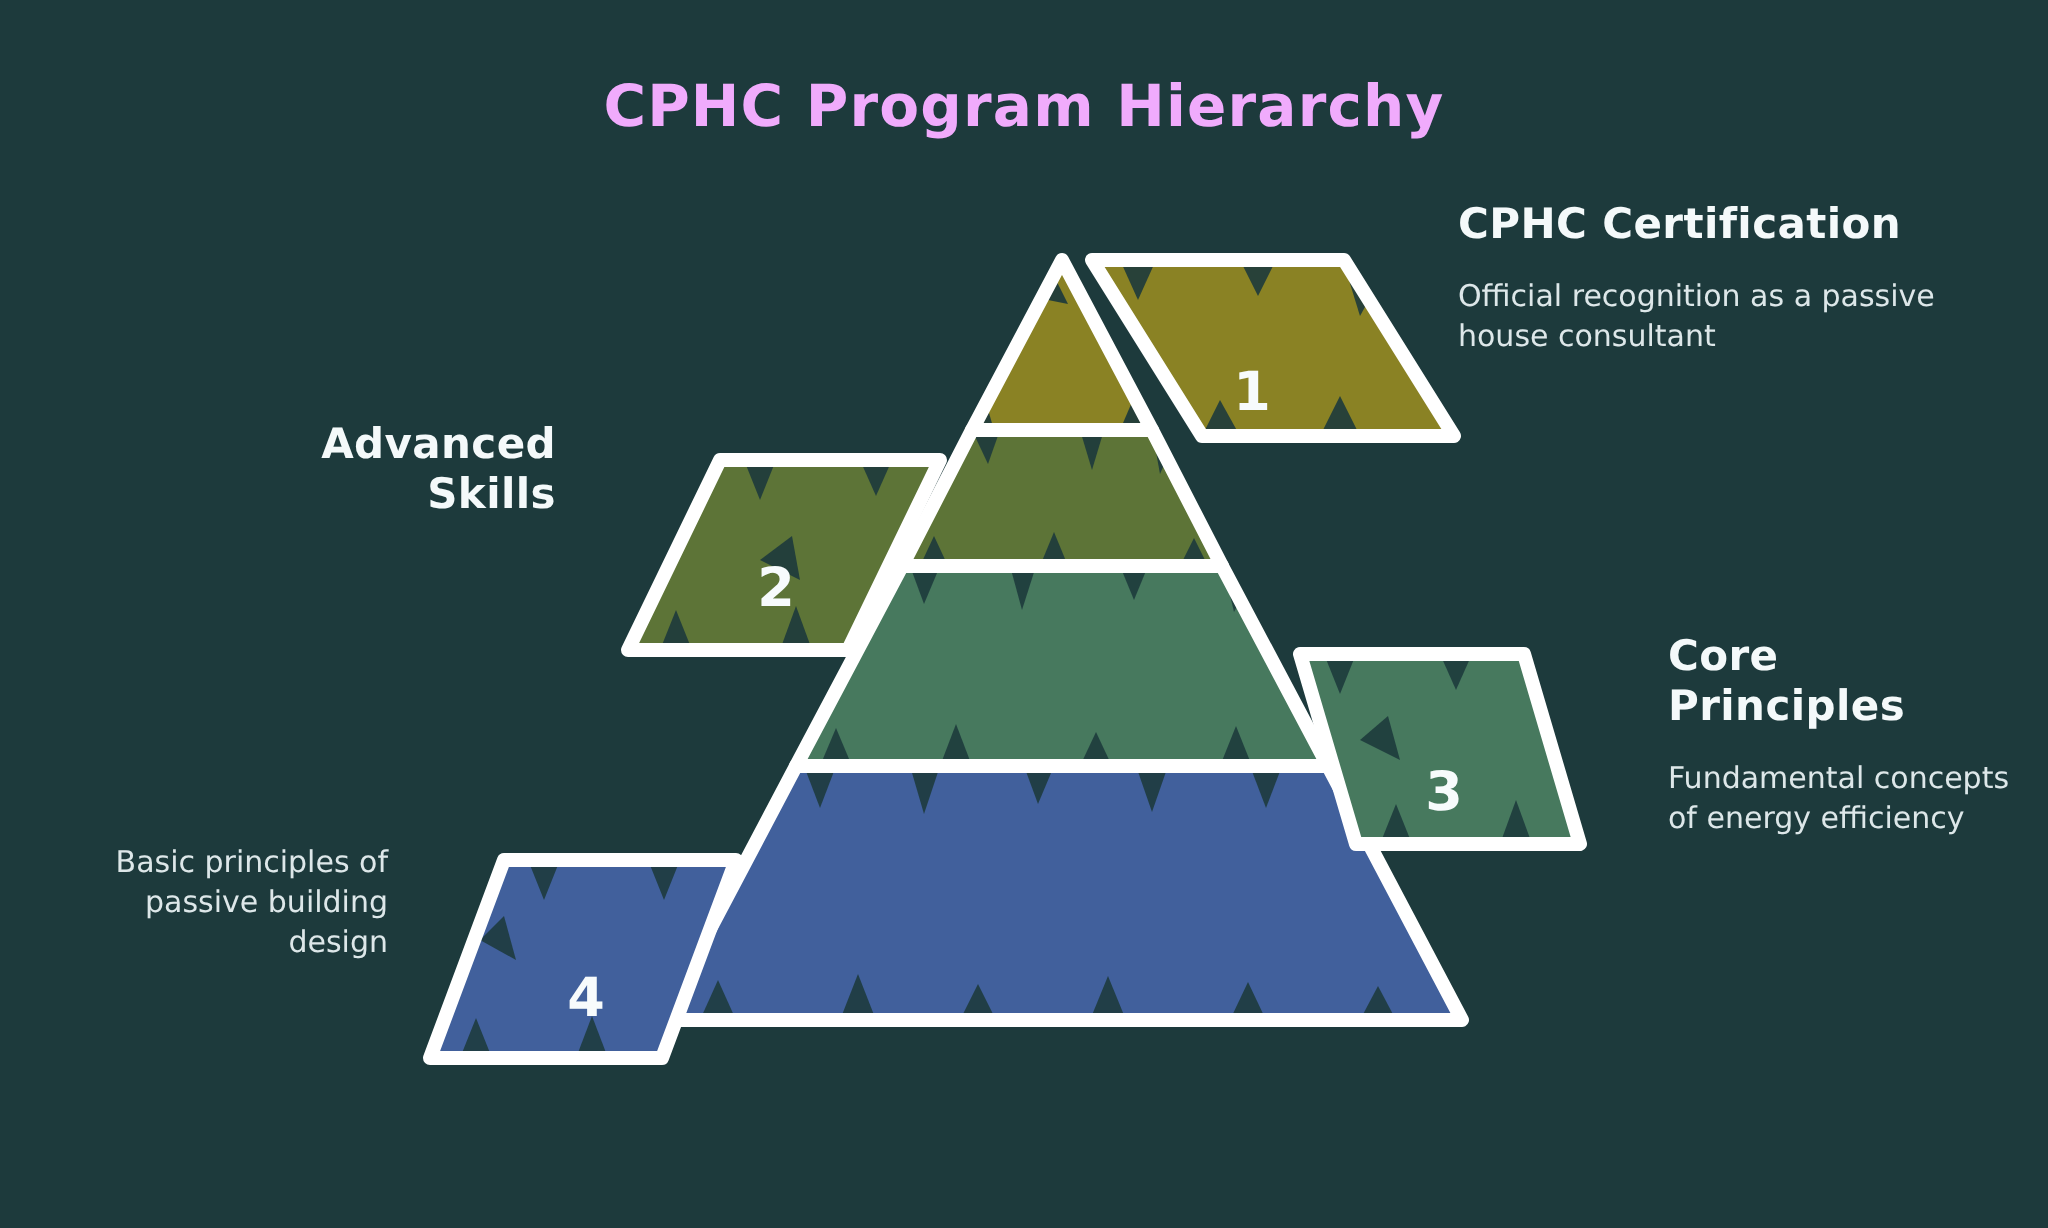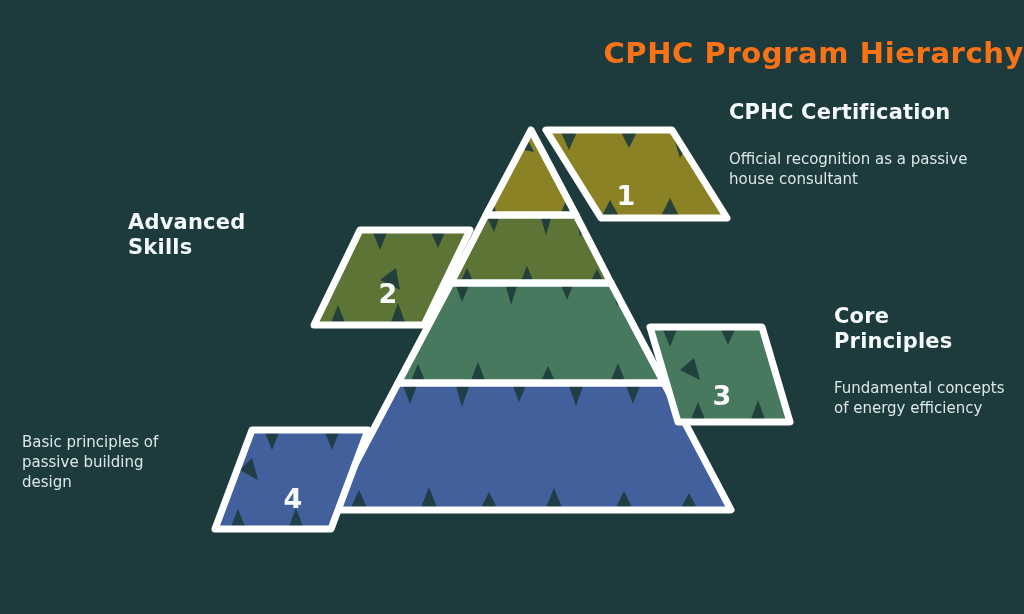--- a/index.html
+++ b/index.html
@@ -26,50 +26,50 @@
     left: 0;
     top: 0;
     width: 1024px;
     height: 614px;
   }
   .title {
     position: absolute;
     left: 0;
     top: 36px;
     width: 1024px;
-    text-align: right;
+    text-align: center;
     font-size: 29px;
     font-weight: bold;
-    color: #f97316;
+    color: #f0abfc;
     letter-spacing: 0.6px;
   }
   .callout {
     position: absolute;
     color: #eef4f5;
   }
   .callout .c-head {
     font-size: 21px;
     font-weight: bold;
     line-height: 25px;
     color: #f4f9fa;
     letter-spacing: 0.2px;
   }
   .callout .c-body {
     font-size: 15px;
     line-height: 20px;
     color: #dde7e9;
-    margin-top: 24px;
+    margin-top: 13px;
   }
   .align-left { text-align: left; }
-  .align-right { text-align: left; }
+  .align-right { text-align: right; }
 
   
   #callout-1 { left: 729px; top: 100px; width: 240px; }
   #callout-2 { left: 128px; top: 210px; width: 150px; }
-  #callout-3 { left: 834px; top: 304px; width: 175px; }
+  #callout-3 { left: 834px; top: 316px; width: 175px; }
   #callout-4 { left: 22px; top: 408px; width: 172px; }
 
   .tier-number {
     font-size: 27px;
     font-weight: bold;
     fill: #f7fbfc;
   }
 </style>
 </head>
 <body>

